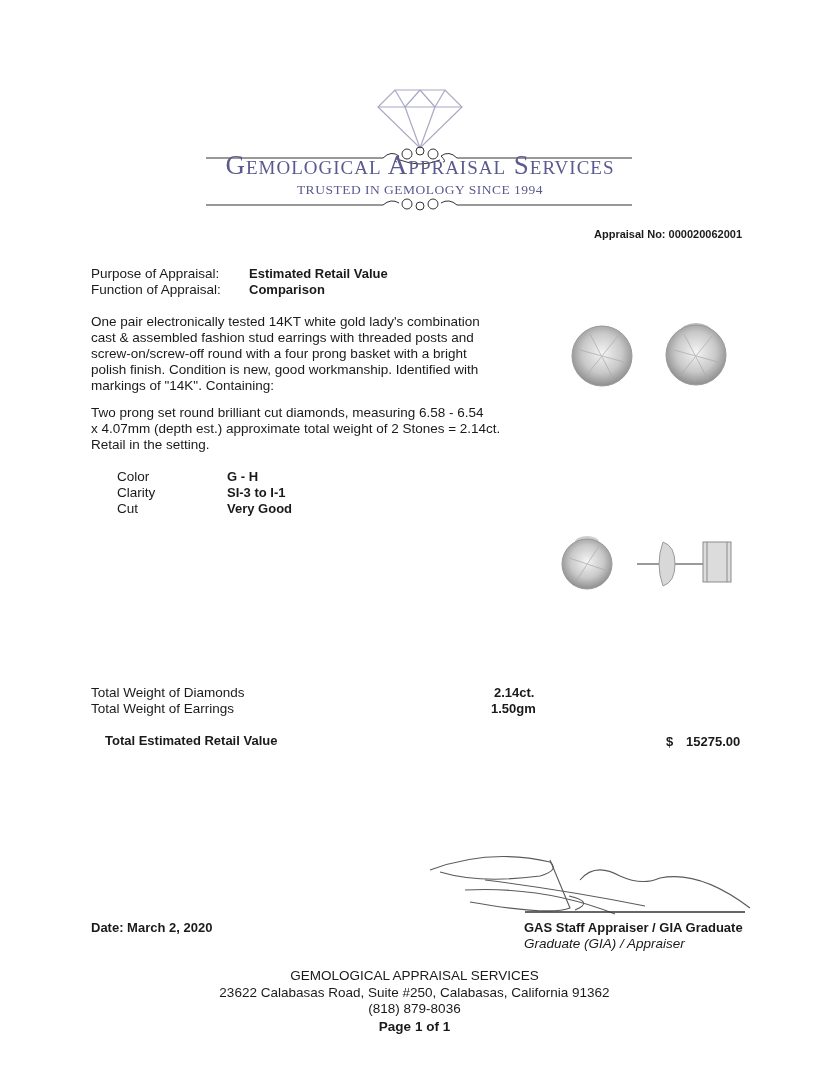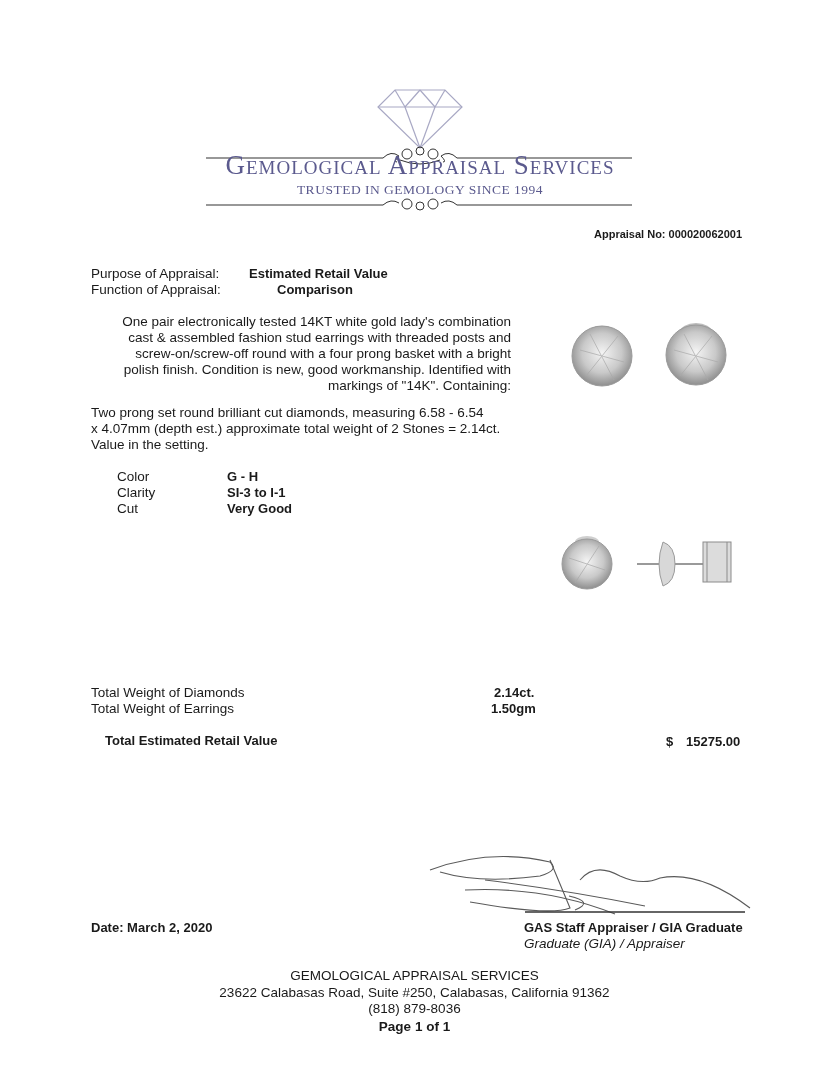--- a/index.html
+++ b/index.html
@@ -51,34 +51,34 @@
   </g>
 </svg>
 <div class="abs brand">Gemological Appraisal Services</div>
 <div class="abs tagline">TRUSTED IN GEMOLOGY SINCE 1994</div>
 
 <div class="abs apno">Appraisal No: 000020062001</div>
 
 <div class="abs lbl" style="left:91px;top:266px;">Purpose of Appraisal:</div>
 <div class="abs val" style="left:249px;top:266px;">Estimated Retail Value</div>
 <div class="abs lbl" style="left:91px;top:282px;">Function of Appraisal:</div>
-<div class="abs val" style="left:249px;top:282px;margin-left:28px;">Comparison</div>
+<div class="abs val" style="left:249px;top:282px;">Comparison</div>
 
-<div class="abs para" style="top:314px;text-align:right;">
+<div class="abs para" style="top:314px;">
   <div>One pair electronically tested 14KT white gold lady's combination</div>
   <div>cast &amp; assembled fashion stud earrings with threaded posts and</div>
   <div>screw-on/screw-off round with a four prong basket with a bright</div>
   <div>polish finish. Condition is new, good workmanship.  Identified with</div>
   <div>markings of "14K".  Containing:</div>
 </div>
 
 <div class="abs para" style="top:405px;width:440px;">
   <div>Two prong set round brilliant cut diamonds, measuring 6.58 - 6.54</div>
   <div>x 4.07mm (depth est.) approximate total weight of 2 Stones = 2.14ct.</div>
-  <div>Value in the setting.</div>
+  <div>Retail in the setting.</div>
 </div>
 
 <div class="abs lbl grade-lbl" style="top:469px;">Color</div>
 <div class="abs val grade-val" style="top:469px;">G - H</div>
 <div class="abs lbl grade-lbl" style="top:485px;">Clarity</div>
 <div class="abs val grade-val" style="top:485px;text-align:center;">SI-3 to I-1</div>
 <div class="abs lbl grade-lbl" style="top:501px;">Cut</div>
 <div class="abs val grade-val" style="top:501px;">Very Good</div>
 
 <svg class="abs" style="left:550px;top:310px;" width="190" height="85">

